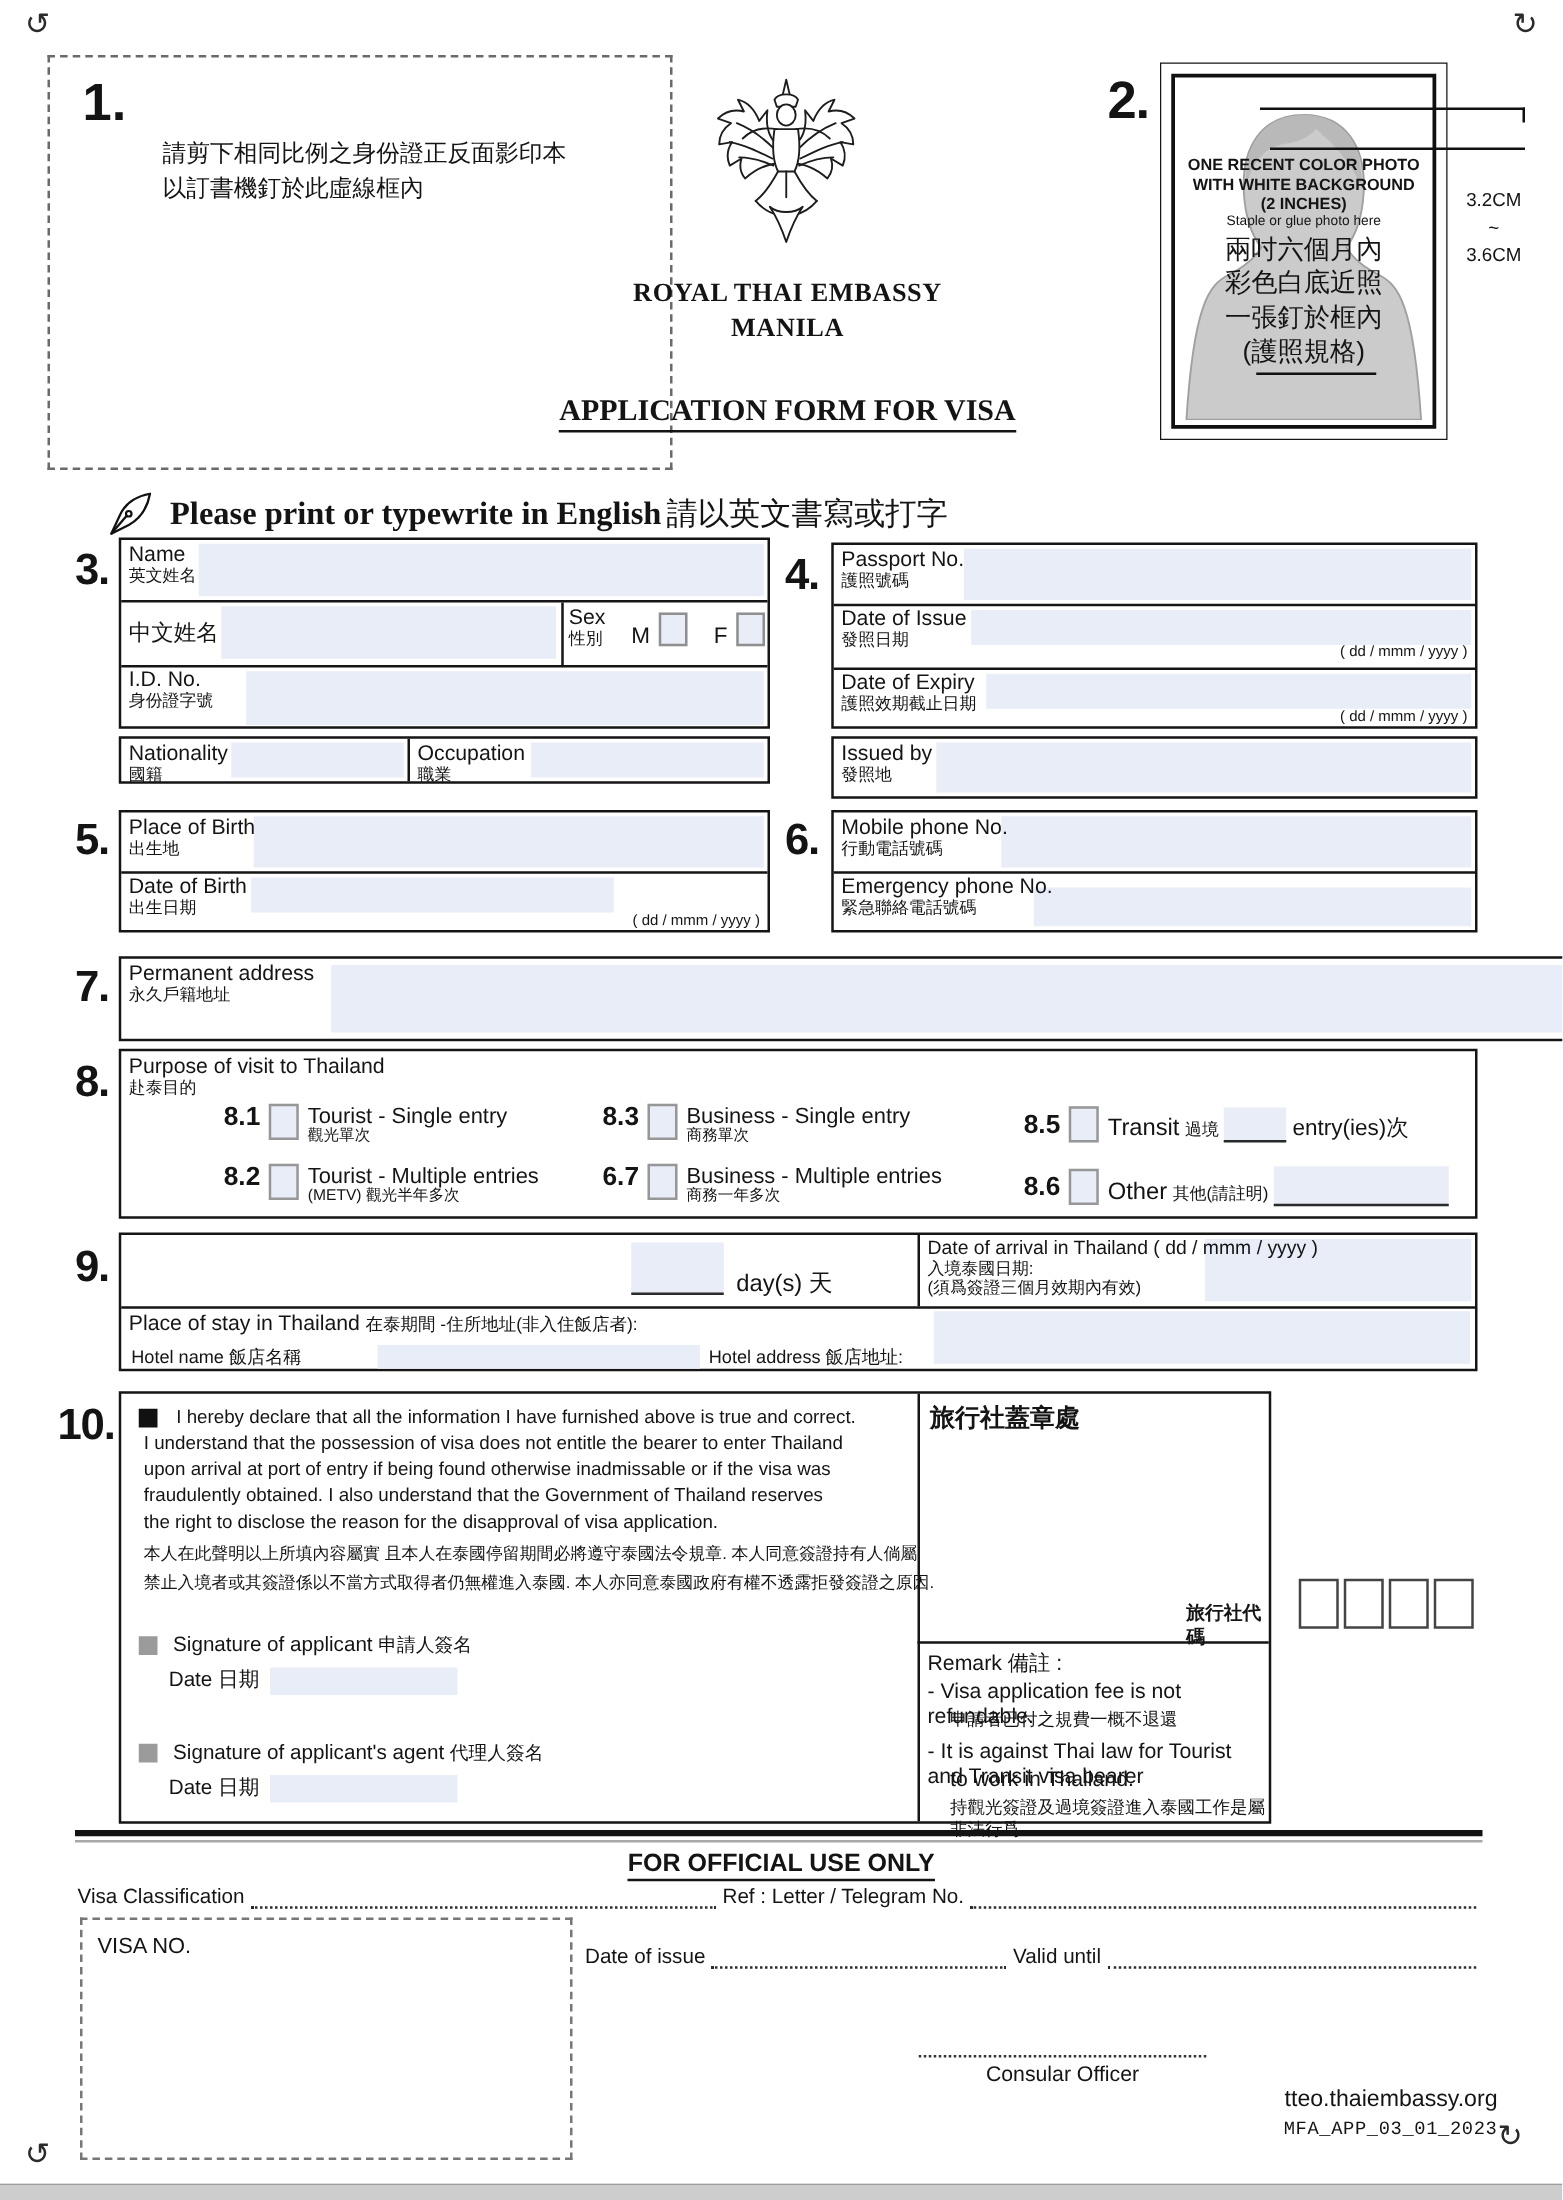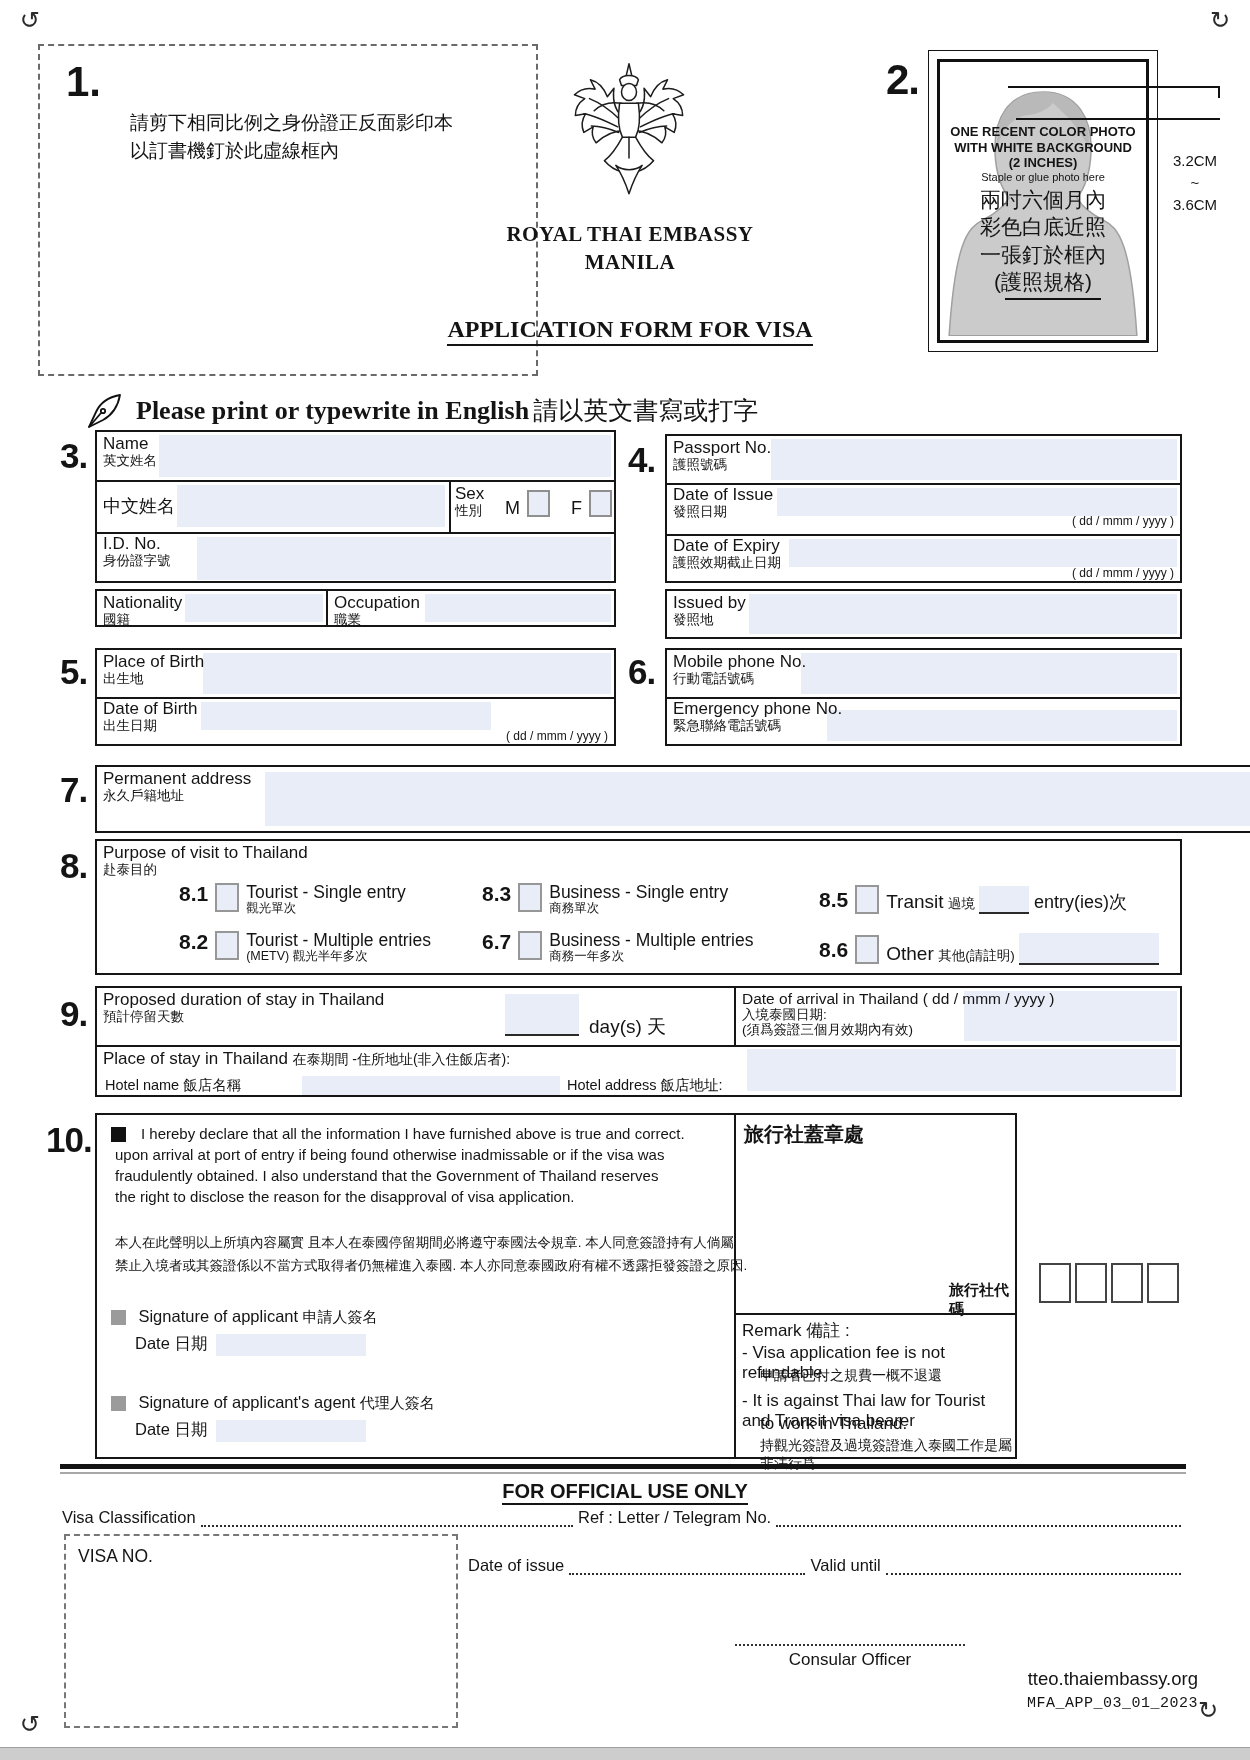--- a/index.html
+++ b/index.html
@@ -289,24 +289,20 @@
         <span class="izh">其他(請註明)</span>
         <span class="blank" style="width:140px;height:30px;"></span>
       </span>
     </div>
   </div>
 
   <span class="secnum" style="left:60px;top:994px;">9.</span>
   <div class="box" style="left:95px;top:986px;width:1087px;height:111px;">
     <div class="hline" style="top:57px;"></div>
     <div class="vline" style="left:637px;top:0;height:57px;"></div>
-    <div class="lab">
-      <span class="en">Proposed duration of stay in Thailand</span>
-        <span class="zh">預計停留天數</span>
-    </div>
     <span class="blank abs" style="left:408px;top:6px;width:74px;height:40px;border-bottom-width:2.5px;"></span>
     <span class="abs" style="left:492px;top:26px;font-size:19px;">day(s) 天</span>
     <div class="fill" style="left:867px;top:3px;right:3px;height:50px;"></div>
     <div class="lab" style="left:645px;">
       <span style="font-size:15.5px;display:block;z-index:2;position:relative;">Date of arrival in Thailand  ( dd / mmm / yyyy )</span>
       <span class="zh">入境泰國日期:</span>
       <span class="zh">(須爲簽證三個月效期內有效)</span>
     </div>
 
     <div class="fill" style="left:650px;top:61px;right:4px;bottom:4px;"></div>
@@ -319,20 +315,21 @@
     <span class="abs" style="left:470px;top:88px;font-size:14.5px;z-index:2;">Hotel address 飯店地址:</span>
   </div>
 
   <span class="secnum" style="left:46px;top:1120px;">10.</span>
   <div class="box" style="left:95px;top:1113px;width:922px;height:346px;">
     <div class="vline" style="left:637px;top:0;bottom:0;"></div>
 
     <div class="abs" style="left:14px;top:12px;width:15px;height:15px;background:#111;"></div>
     <div class="abs" style="left:18px;top:8px;width:606px;font-size:15px;line-height:21px;">
       <div class="decl-line" style="padding-left:26px;">I hereby declare that all the information I have furnished above is true and correct.</div>
+      <div class="decl-line">I understand that the possession of visa does not entitle the bearer to enter Thailand</div>
       <div class="decl-line">upon arrival at port of entry if  being found  otherwise inadmissable or  if the visa was</div>
       <div class="decl-line">fraudulently obtained.  I  also  understand that the Government of Thailand reserves</div>
       <div class="decl-line">the right to disclose the reason for the disapproval of visa application.</div>
     </div>
     <div class="abs" style="left:18px;top:116px;width:606px;font-size:13.5px;line-height:23px;">
       <div class="decl-line">本人在此聲明以上所填內容屬實  且本人在泰國停留期間必將遵守泰國法令規章.  本人同意簽證持有人倘屬</div>
       <div class="decl-line">禁止入境者或其簽證係以不當方式取得者仍無權進入泰國.  本人亦同意泰國政府有權不透露拒發簽證之原因.</div>
     </div>
     <div class="abs" style="left:14px;top:192px;">
       <span class="graysq"></span>

